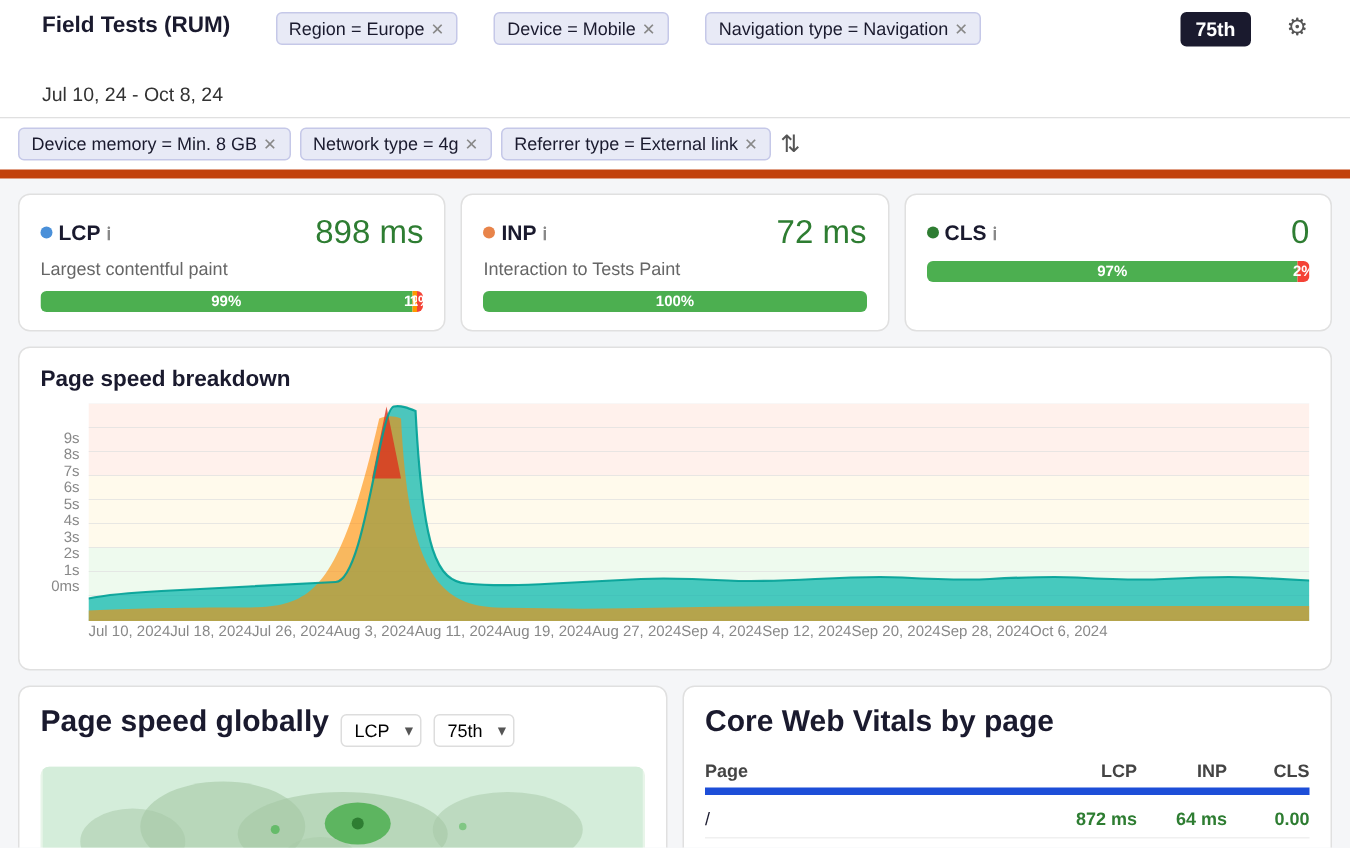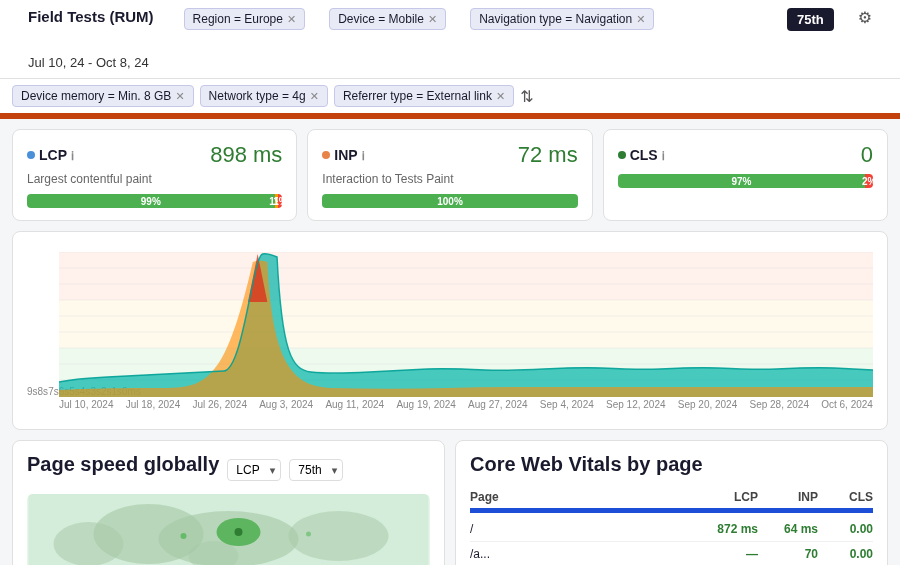--- a/index.html
+++ b/index.html
@@ -125,42 +125,42 @@
       height: 165px;
       overflow: hidden;
     }
     .chart-y-labels {
       position: absolute;
       left: 0;
       top: 0;
       bottom: 20px;
       width: 30px;
       display: flex;
-      flex-direction: row;
-      justify-content: flex-start;
+      flex-direction: column;
+      justify-content: center;
       align-items: flex-end;
       padding-right: 4px;
       font-size: 10px;
       color: #888;
     }
     .chart-plot {
       position: absolute;
       left: 32px;
       right: 0;
       top: 0;
       bottom: 20px;
     }
     .chart-x-labels {
       position: absolute;
       left: 32px;
       right: 0;
       bottom: 0;
       height: 18px;
       display: flex;
-      justify-content: space-between;
+      justify-content: flex-start;
       font-size: 10px;
       color: #888;
     }
 
     .bottom-row {
       display: flex;
       gap: 10px;
       padding: 10px 12px;
     }
     .bottom-card {
@@ -284,20 +284,21 @@
     </div>
     <div class="progress-bar-container">
       <div class="progress-segment seg-green" style="width:97%">97%</div>
       <div class="progress-segment seg-red" style="width:3%">2%</div>
     </div>
   </div>
 </div>
 
 <div class="chart-section">
   <div class="chart-header">
+    <span class="chart-title">Page speed breakdown</span>
   </div>
   <div class="chart-area">
     <div class="chart-y-labels">
       <span>9s</span>
       <span>8s</span>
       <span>7s</span>
       <span>6s</span>
       <span>5s</span>
       <span>4s</span>
       <span>3s</span>

